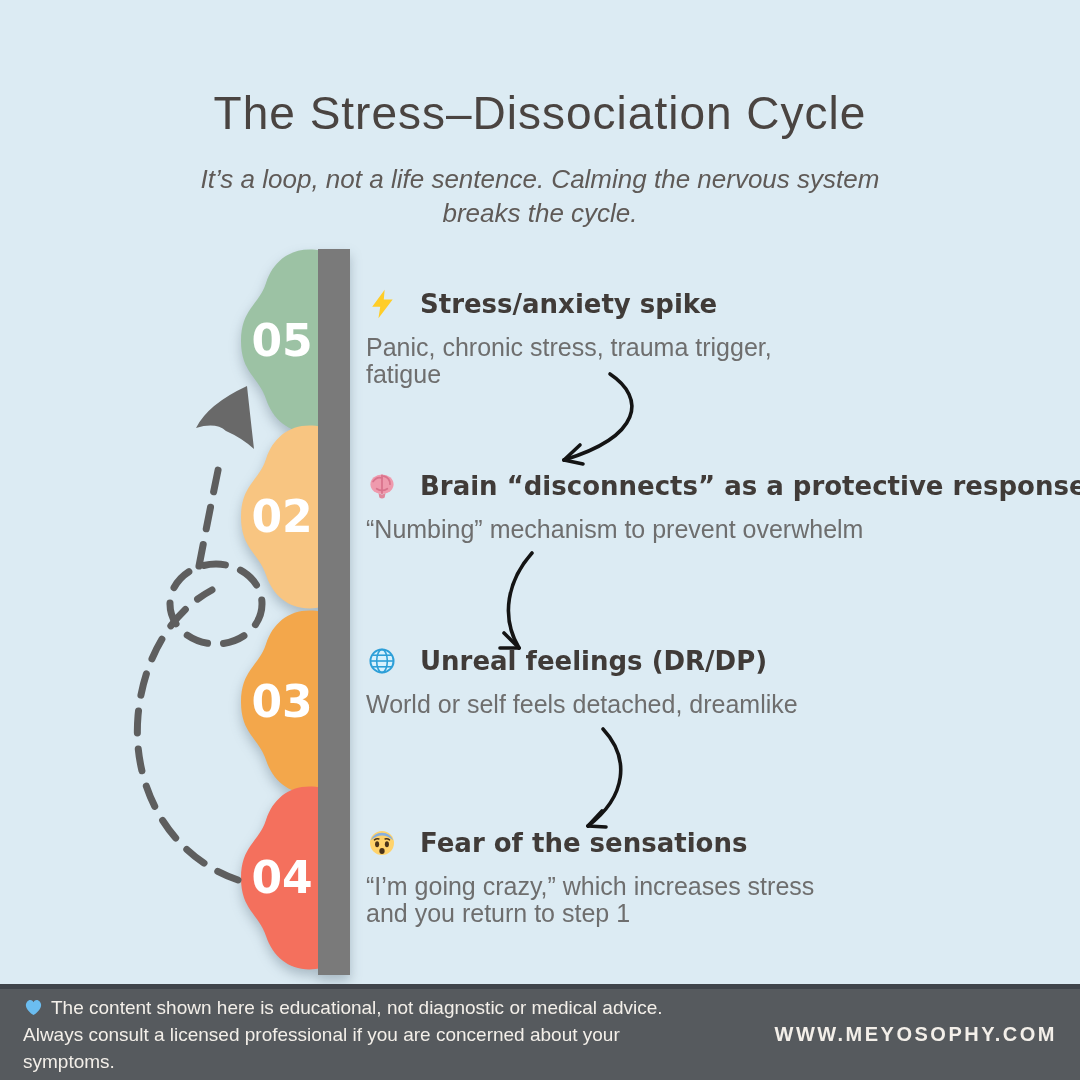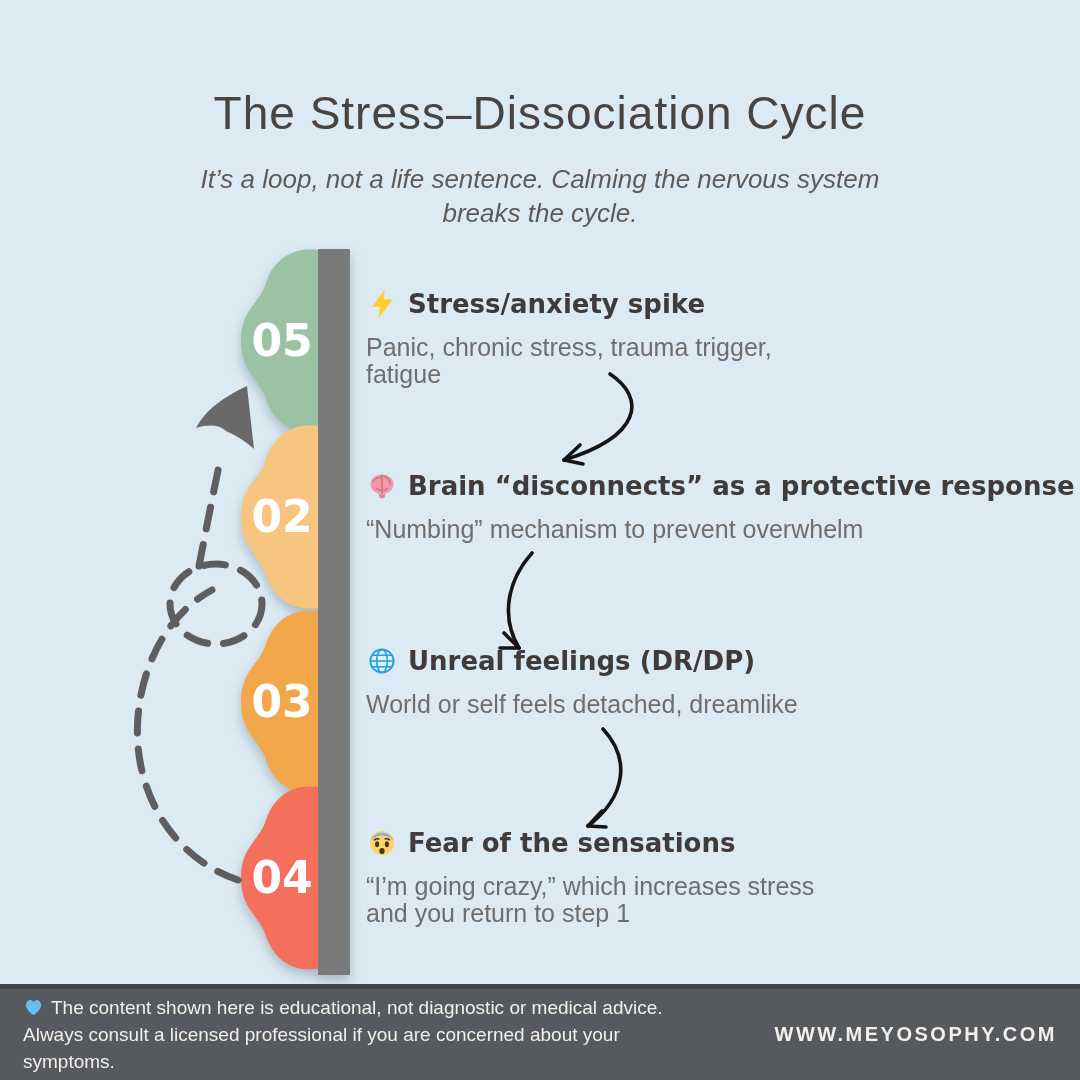--- a/index.html
+++ b/index.html
@@ -21,21 +21,21 @@
   .gfx{position:absolute;left:0;top:0;z-index:1;}
   
   .step-num{
     position:absolute;left:244px;width:76px;height:66px;line-height:66px;
     text-align:center;z-index:3;color:#ffffff;
     font-family:"DejaVu Sans", sans-serif;font-weight:700;font-size:44px;
   }
   
   .step-block{position:absolute;left:366px;z-index:3;}
   .step-title{
-    display:flex;align-items:center;gap:10px;white-space:nowrap;
+    display:flex;align-items:center;gap:22px;white-space:nowrap;
     font-family:"DejaVu Sans", sans-serif;
     font-size:26px;font-weight:700;color:#403b38;
   }
   .step-desc{
     margin-top:14px;font-size:25px;color:#6e6e6e;line-height:27px;
   }
   .w470{max-width:470px;}
   .w620{max-width:620px;}
   .emoji{flex:0 0 auto;}
   

